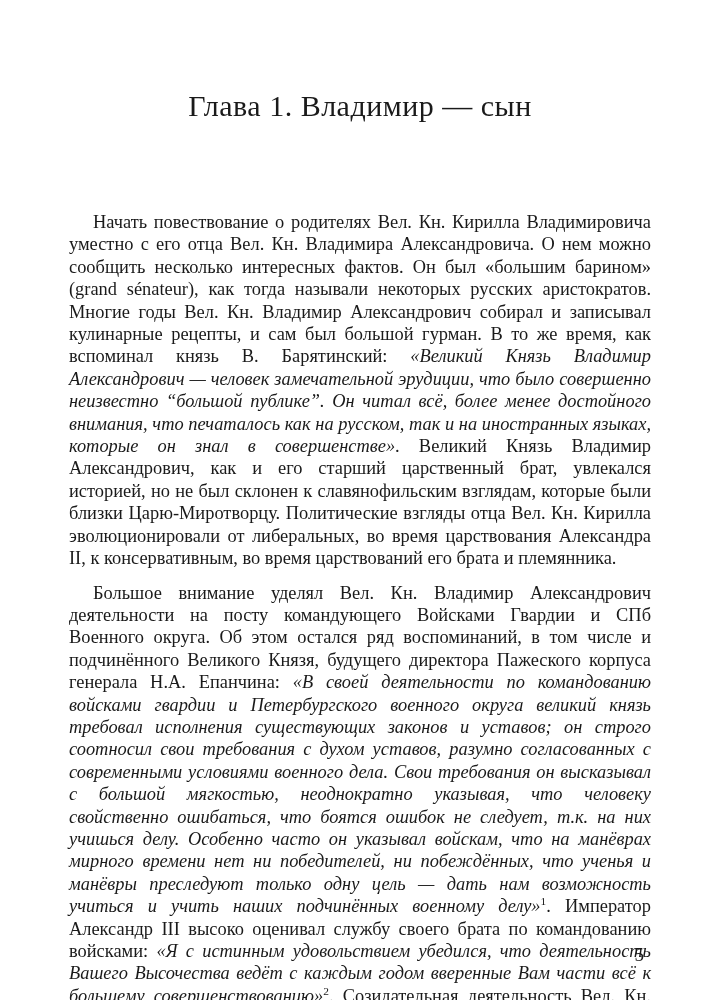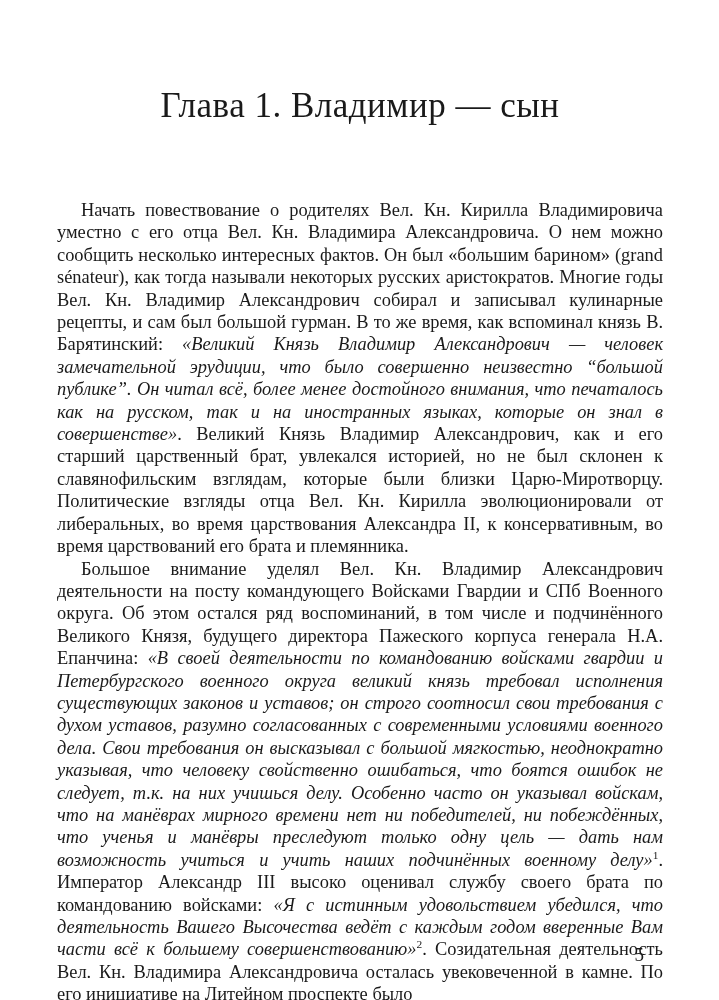--- a/index.html
+++ b/index.html
@@ -20,39 +20,39 @@
     inset: 0;
     background: #ffffff;
   }
   .chapter-title {
     position: absolute;
     top: 84px;
     left: 57px;
     width: 606px;
     margin: 0;
     text-align: center;
-    font-size: 35px;
+    font-size: 30px;
     font-weight: 400;
     line-height: 43px;
     letter-spacing: 0.5px;
     color: #1a1a1a;
   }
   .body-text {
     position: absolute;
     top: 199px;
     left: 57px;
     width: 606px;
     font-size: 18.4px;
     line-height: 22.4px;
     text-align: justify;
     hyphens: auto;
     -webkit-hyphens: auto;
   }
   .para {
-    margin: 0;
+    margin: 12px;
     padding: 0;
     text-indent: 24px;
   }
   .it {
     font-style: italic;
   }
   .body-text sup {
     font-size: 0.62em;
     line-height: 0;
     vertical-align: super;

